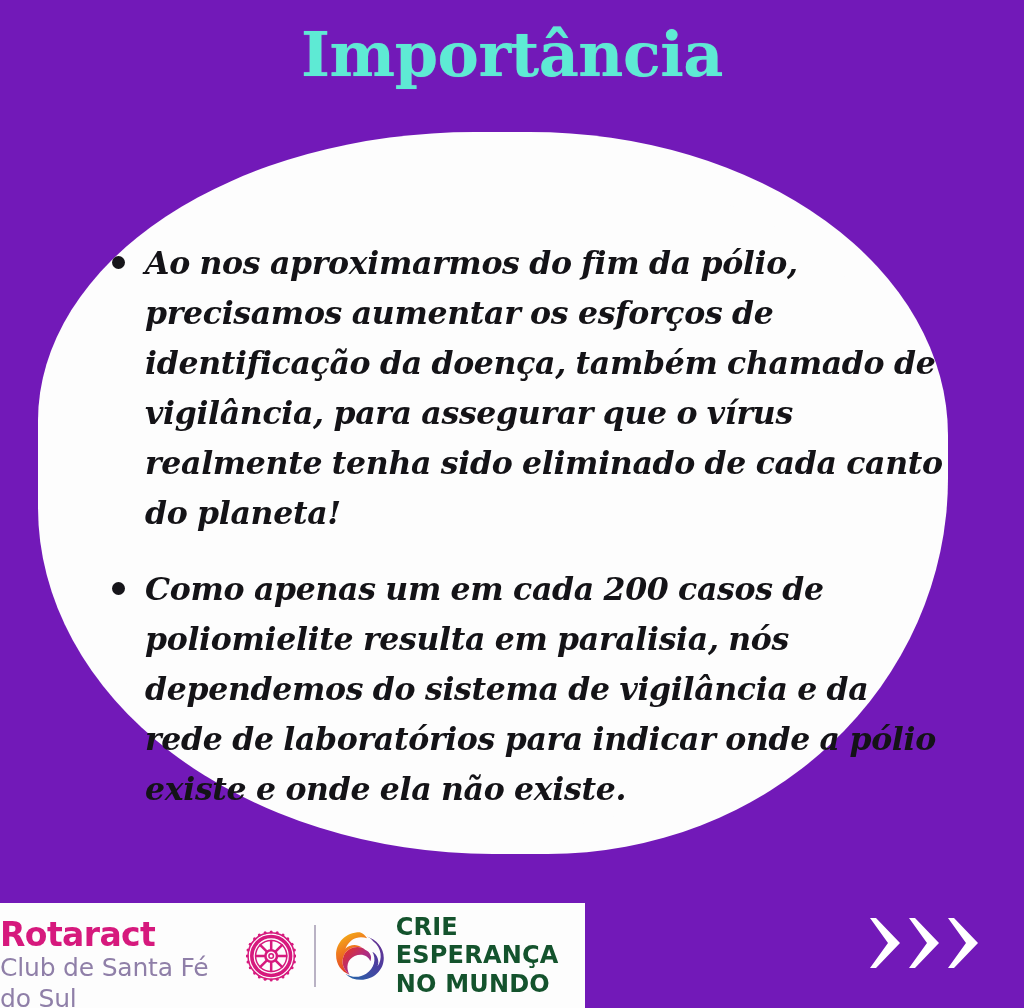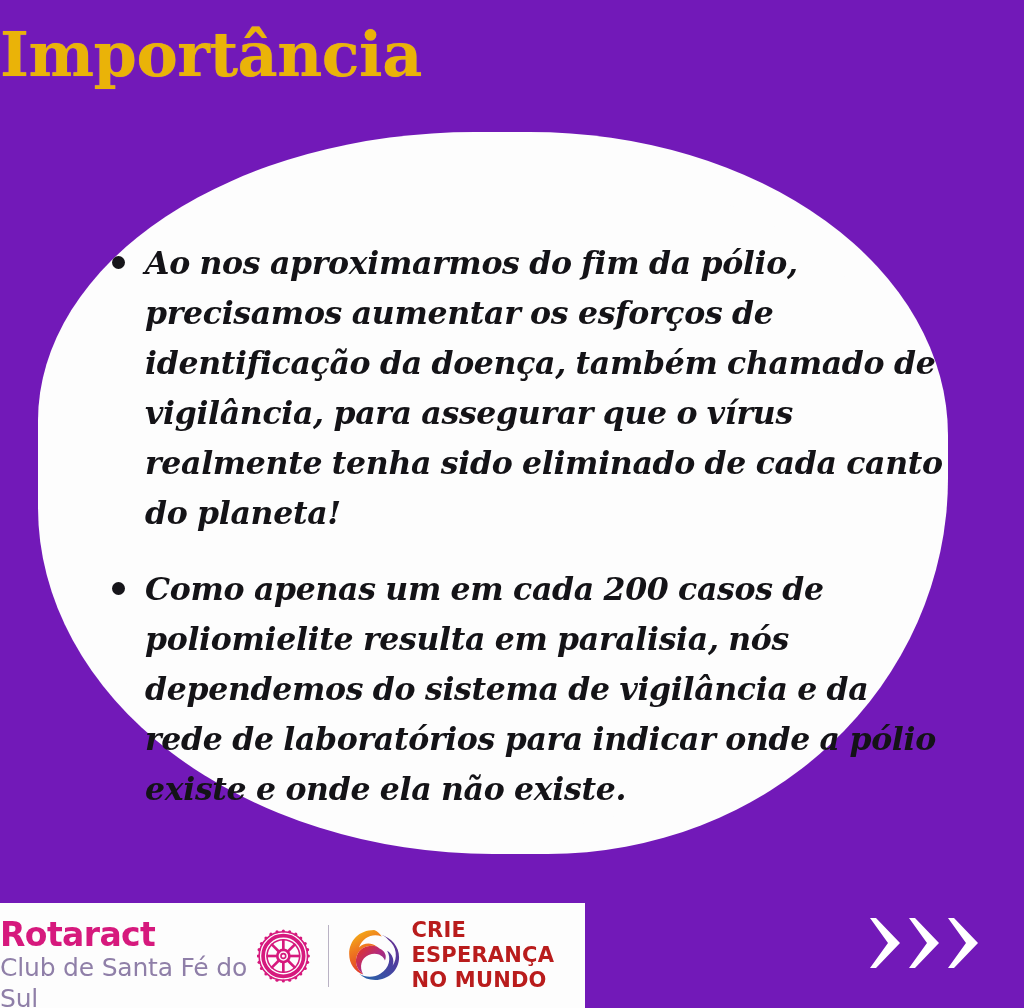--- a/index.html
+++ b/index.html
@@ -13,21 +13,22 @@
     width:1024px; height:1008px;
     background:#7219b8;
     overflow:hidden;
   }
 
   
   #title {
     position:absolute;
     left:0; top:22px;
     width:1024px;
-    color:#eab308;
+    text-align:center;
+    color:#5eead4;
     font-family:"DejaVu Serif", serif;
     font-weight:bold;
     font-size:62px;
     letter-spacing:-0.5px;
     line-height:1.05;
     text-shadow:0 0 1px rgba(255,255,255,.35);
   }
 
   
   #blob {
@@ -120,24 +121,24 @@
     background:#b9b2c4;
   }
 
   
   #crie-lockup {
     display:flex;
     align-items:center;
     gap:10px;
   }
   #crie-text {
-    color:#b91c1c;
+    color:#14532d;
     font-family:"DejaVu Sans", sans-serif;
     font-weight:bold;
-    font-size:21px;
+    font-size:24px;
     line-height:1.18;
     letter-spacing:0.2px;
   }
 
   
   #chevrons {
     position:absolute;
     right:42px; bottom:38px;
     display:flex;
     align-items:center;

